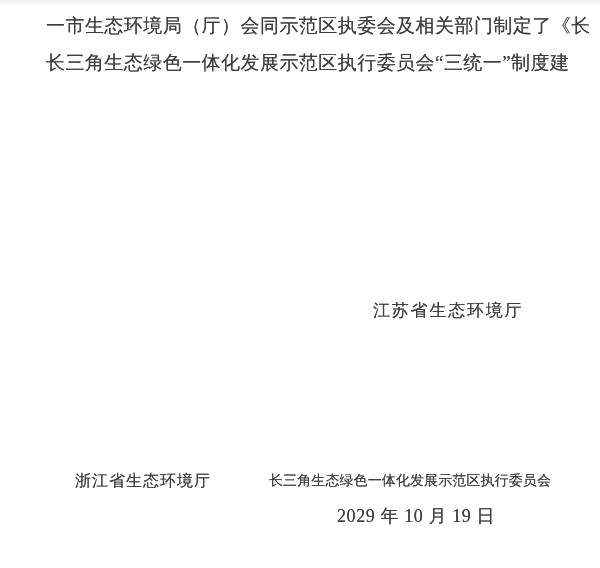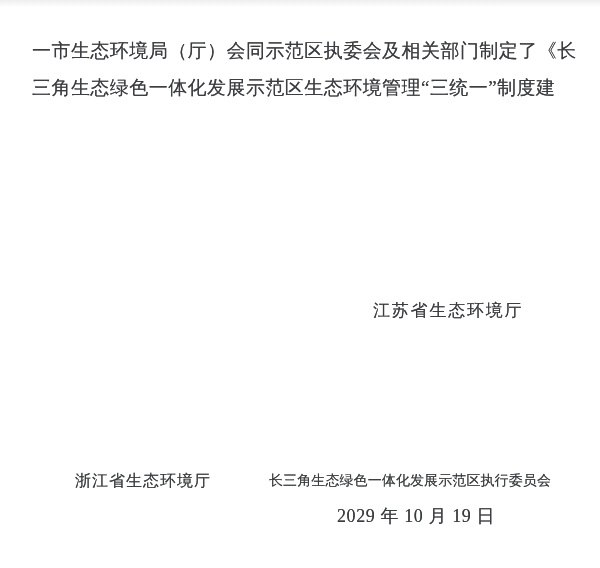--- a/index.html
+++ b/index.html
@@ -19,24 +19,23 @@
   
   .scan-edge-top {
     position: absolute;
     top: 0; left: 0;
     width: 100%;
     height: 7px;
     background: linear-gradient(#eeeeee, #ffffff);
   }
   .body-paragraph {
     position: absolute;
-    left: 32px;
+    left: 46px;
     top: 7px;
     width: 548px;
-    margin-top: 25px;
   }
   .body-line {
     white-space: nowrap;
     font-size: 19px;
     line-height: 37px;
     letter-spacing: 0.45px;
     color: #3c3d40;
     text-shadow: 0 0 0.6px #6a6b70; 
   }
   .sig {
@@ -62,21 +61,21 @@
 </style>
 </head>
 <body>
 
 <div class="page">
 
   <div class="scan-edge-top"></div>
 
   <div class="body-paragraph">
     <div class="body-line">一市生态环境局（厅）会同示范区执委会及相关部门制定了《长</div>
-    <div class="body-line">三角生态绿色一体化发展示范区生态环境管理“三统一”制度建</div>
+    <div class="body-line">长三角生态绿色一体化发展示范区执行委员会“三统一”制度建</div>
   </div>
 
 
   <div class="sig sig-row1-right">江苏省生态环境厅</div>
 
   <div class="sig sig-row2-left">浙江省生态环境厅</div>
 
   <div class="sig sig-row2-right">长三角生态绿色一体化发展示范区执行委员会</div>
 
   <div class="date-line">2029 年 10 月 19 日</div>

